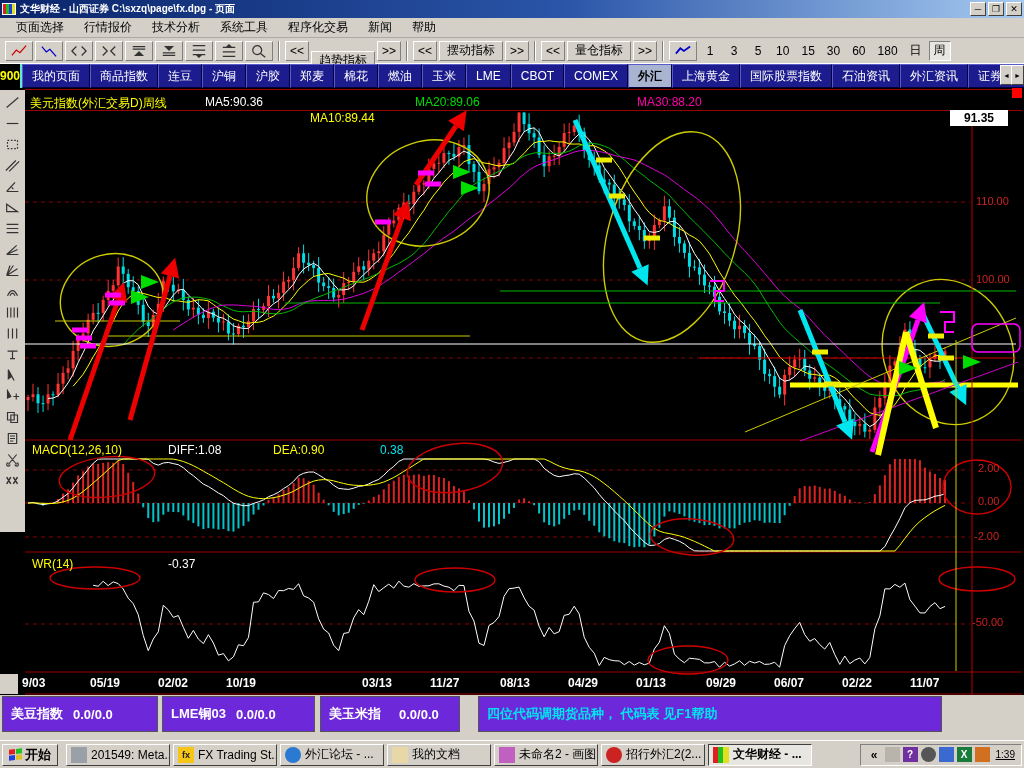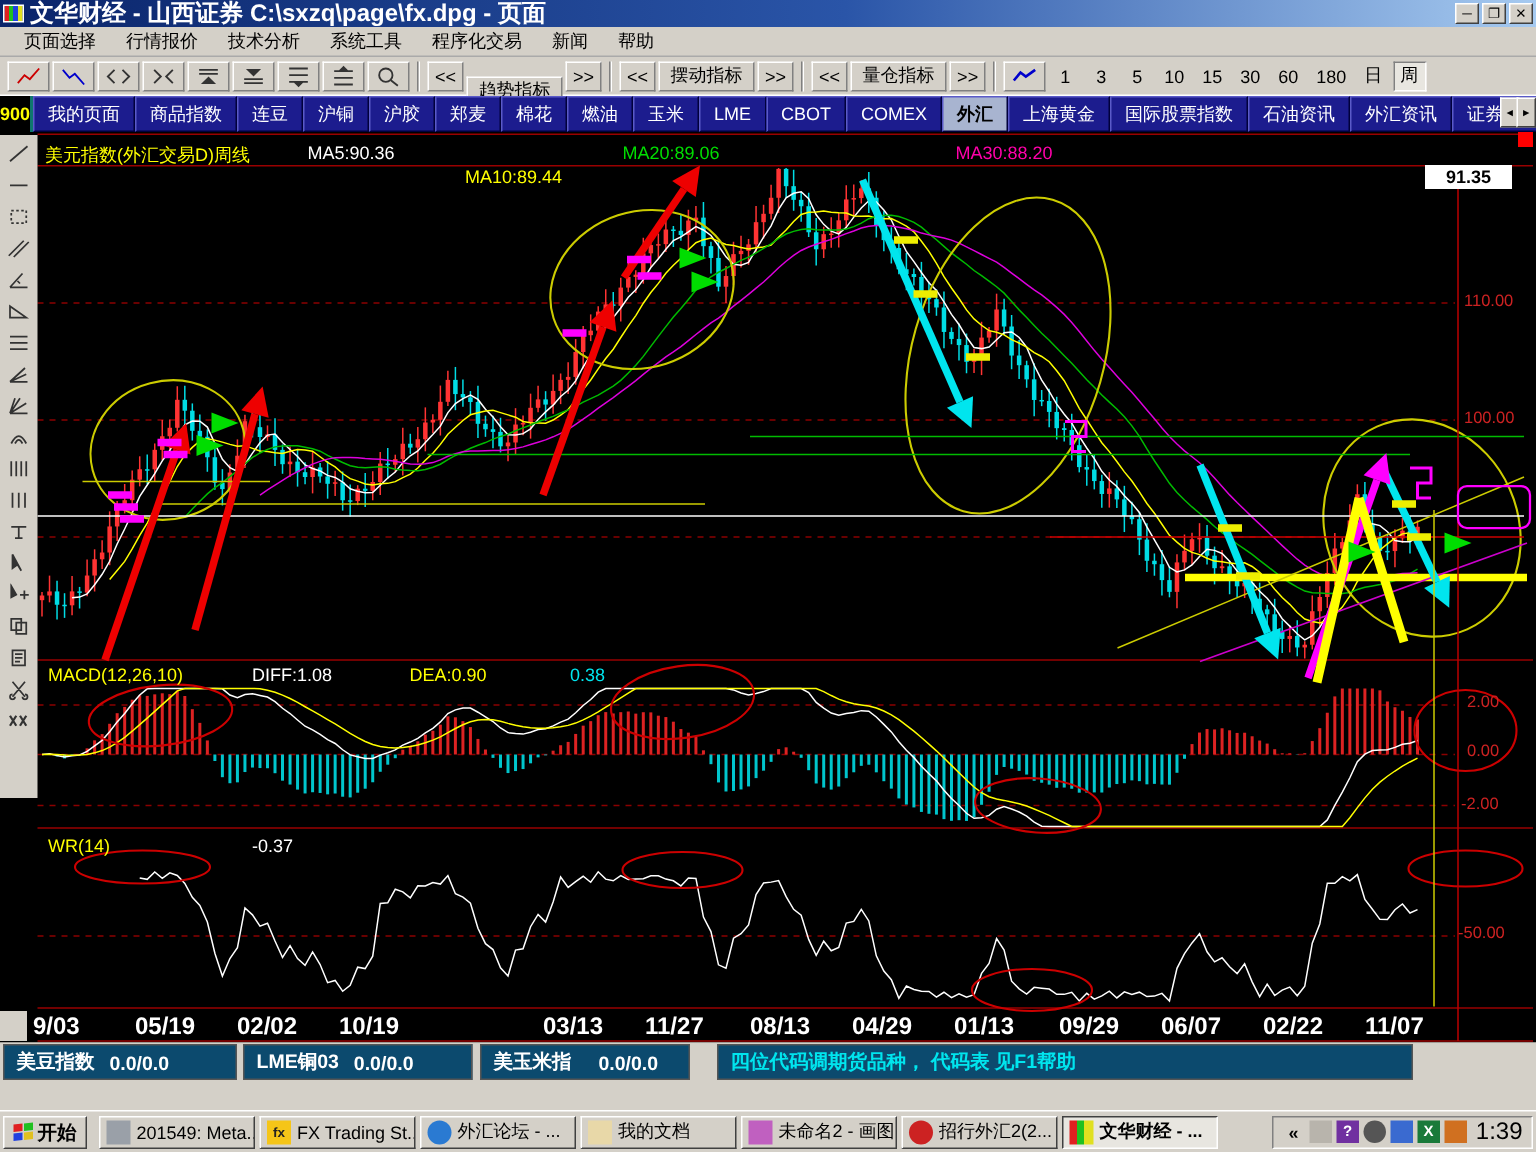--- a/index.html
+++ b/index.html
@@ -6,21 +6,21 @@
   html,body { width:1024px; height:768px; overflow:hidden; background:#000; }
   body { font-family:"Liberation Sans","DejaVu Sans",sans-serif; font-size:12px; }
   #screen { position:relative; width:1024px; height:768px; background:#d4d0c8; }
 
   
   .titlebar { position:absolute; left:0; top:0; width:1024px; height:18px;
     background:linear-gradient(90deg,#0a246a 0%,#2a55a8 55%,#a6caf0 100%);
     display:flex; align-items:center; padding:0 2px; }
   .app-icon { width:14px; height:12px; margin-right:4px;
     background:linear-gradient(90deg,#e02020 0 25%,#20c020 25% 50%,#2040e0 50% 75%,#e0e020 75% 100%); border:1px solid #fff; }
-  .title-text { color:#fff; font-weight:bold; font-size:16px; white-space:nowrap; }
+  .title-text { color:#fff; font-weight:bold; font-size:10px; white-space:nowrap; }
   .win-btns { margin-left:auto; display:flex; gap:2px; }
   .win-btn { width:16px; height:14px; background:#d4d0c8; border:1px solid; border-color:#fff #404040 #404040 #fff;
     font-size:9px; line-height:12px; text-align:center; color:#000; font-weight:bold; }
 
   
   .menubar { position:absolute; left:0; top:18px; width:1024px; height:20px; background:#d4d0c8;
     display:flex; align-items:center; padding-left:6px; border-bottom:1px solid #aaa; }
   .menu-item { padding:2px 10px; color:#000; }
 
   
@@ -28,44 +28,44 @@
     display:flex; align-items:center; padding-left:4px; border-bottom:1px solid #fff; }
   .tbtn { height:20px; min-width:22px; display:flex; align-items:center; justify-content:center;
     background:#d4d0c8; border:1px solid; border-color:#fff #808080 #808080 #fff; margin:0 1px; padding:0 4px; color:#000; }
   .tbtn.txt { font-size:12px; }
   .tbtn.pressed { border-color:#808080 #fff #fff #808080; background:#e8e6e0; }
   .tsep { width:2px; height:20px; border-left:1px solid #808080; border-right:1px solid #fff; margin:0 4px; }
 
   
   .tabbar { position:absolute; left:0; top:64px; width:1024px; height:24px; background:#12127a;
     display:flex; align-items:stretch; overflow:hidden; }
-  .tab-corner { background:#000; color:#ffff00; font-weight:bold; width:44px; display:flex; align-items:center; justify-content:center; border-right:2px solid #0f766e; }
+  .tab-corner { background:#000; color:#ffff00; font-weight:bold; width:44px; display:flex; align-items:center; justify-content:center; border-right:2px solid #5eead4; }
   .tab { color:#fff; display:flex; align-items:center; padding:0 9px; white-space:nowrap;
     background:#1c1c8e; border:1px solid; border-color:#5a5ac8 #00003c #00003c #5a5ac8; }
   .tab.active { background:#a8b4d0; color:#000; font-weight:bold; }
   .tab-scroll { width:13px; background:#d4d0c8; border:1px solid; border-color:#fff #404040 #404040 #fff;
     color:#000; font-size:7px; display:flex; align-items:center; justify-content:center; }
 
   
   .chart-region { position:absolute; left:0; top:88px; width:1024px; height:607px; background:#000; }
   #chart-svg { position:absolute; left:0; top:0; }
   .left-tools { position:absolute; left:0; top:2px; width:25px; height:442px; background:#d4d0c8;
     display:flex; flex-direction:column; align-items:center; padding-top:2px; }
   .ltool { width:21px; height:21px; display:flex; align-items:center; justify-content:center; background:#d4d0c8; }
   .chart-label { position:absolute; font-size:12px; white-space:nowrap; }
   .scale-label { position:absolute; font-size:11px; color:#cc2222; white-space:nowrap; }
-  .date-label { position:absolute; font-size:16px; font-weight:bold; color:#fff; top:588px; }
+  .date-label { position:absolute; font-size:12px; font-weight:bold; color:#fff; top:588px; }
   .price-box { position:absolute; left:950px; top:22px; width:58px; height:16px; background:#fff; color:#000;
     font-size:12px; font-weight:bold; text-align:center; line-height:16px; }
   .red-dot { position:absolute; left:1012px; top:0px; width:10px; height:10px; background:#f00; }
   .axis-corner { position:absolute; left:0; top:586px; width:18px; height:20px; background:#d4d0c8; }
 
   
   .quote-strip { position:absolute; left:0; top:695px; width:1024px; height:20px; background:#d4d0c8; }
-  .qbox { position:absolute; top:1px; height:24px; background:#0c4a6e; color:#fff; font-weight:bold; font-size:13px;
+  .qbox { position:absolute; top:1px; height:36px; background:#6d28d9; color:#fff; font-weight:bold; font-size:13px;
     display:flex; align-items:center; padding:0 8px; gap:10px; border:1px solid #555;text-align:right; }
   .qbox .cyan { color:#00e5ee; }
 
   
   .statusbar { position:absolute; left:0; top:715px; width:1024px; height:25px; background:#d4d0c8;
     border-top:1px solid #fff; }
   .ws-logo { position:absolute; left:28px; top:3px; height:18px; display:flex; align-items:center;
     border:1px solid; border-color:#808080 #fff #fff #808080; padding:1px; background:#d4d0c8; }
   .ws-web { background:#4a6aaa; color:#fff; font-weight:bold; font-style:italic; padding:0 4px; height:14px; line-height:14px; font-size:11px; }
   .ws-s { color:#ff8c00; font-weight:bold; font-style:italic; font-size:15px; margin:0 -1px; }
@@ -82,21 +82,21 @@
     background:#d4d0c8; border:1px solid; border-color:#fff #404040 #404040 #fff; margin-right:8px; }
   .winflag { display:grid; grid-template-columns:6px 6px; grid-template-rows:5px 5px; gap:1px; transform:skewY(-6deg); }
   .winflag i { display:block; }
   .task-btn { width:104px; height:22px; display:flex; align-items:center; gap:4px; padding:0 4px; margin-right:3px;
     background:#d4d0c8; border:1px solid; border-color:#fff #404040 #404040 #fff; font-size:12px; overflow:hidden; white-space:nowrap; }
   .task-btn.active { border-color:#404040 #fff #fff #404040; background:#e8e6e0; font-weight:bold; }
   .task-ico { width:16px; height:16px; flex:0 0 16px; display:flex; align-items:center; justify-content:center; font-size:9px; font-weight:bold; }
   .tray { margin-left:auto; height:22px; display:flex; align-items:center; gap:3px; padding:0 6px;
     border:1px solid; border-color:#808080 #fff #fff #808080; }
   .tray-ico { width:15px; height:15px; display:flex; align-items:center; justify-content:center; font-size:10px; font-weight:bold; }
-  .tray-clock { font-size:16px; margin-left:3px; }
+  .tray-clock { font-size:10px; margin-left:3px;text-decoration:underline; }
 </style>
 </head>
 <body>
 
 <div id="screen">
   <div class="titlebar">
     <span class="app-icon"></span>
     <span class="title-text">文华财经 - 山西证券   C:\sxzq\page\fx.dpg - 页面</span>
     <span class="win-btns" id="winbtns">
         <span class="win-btn">─</span>

